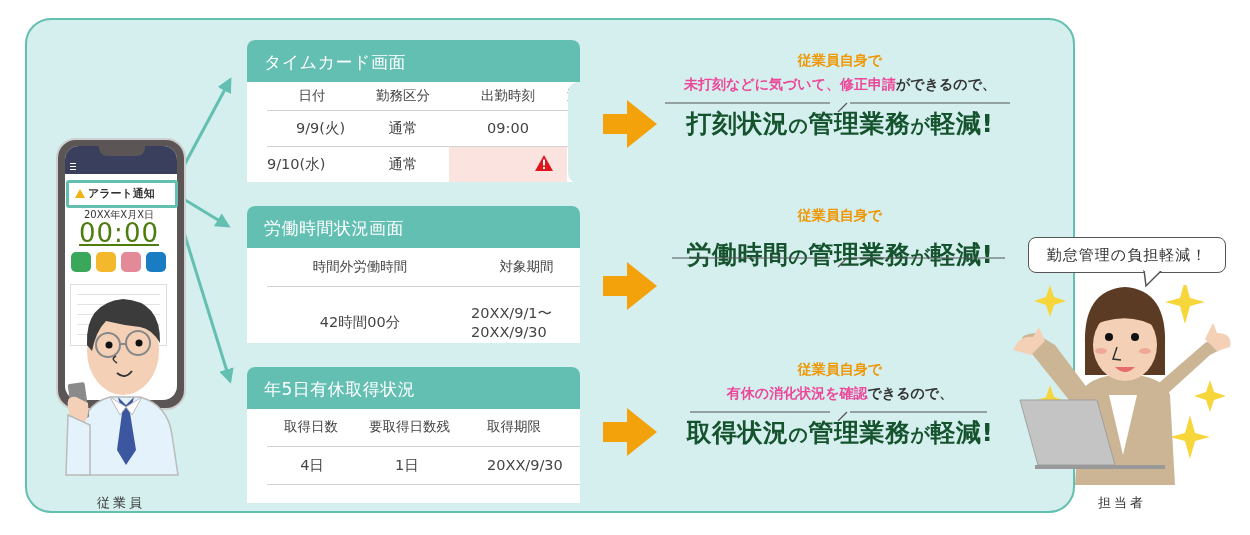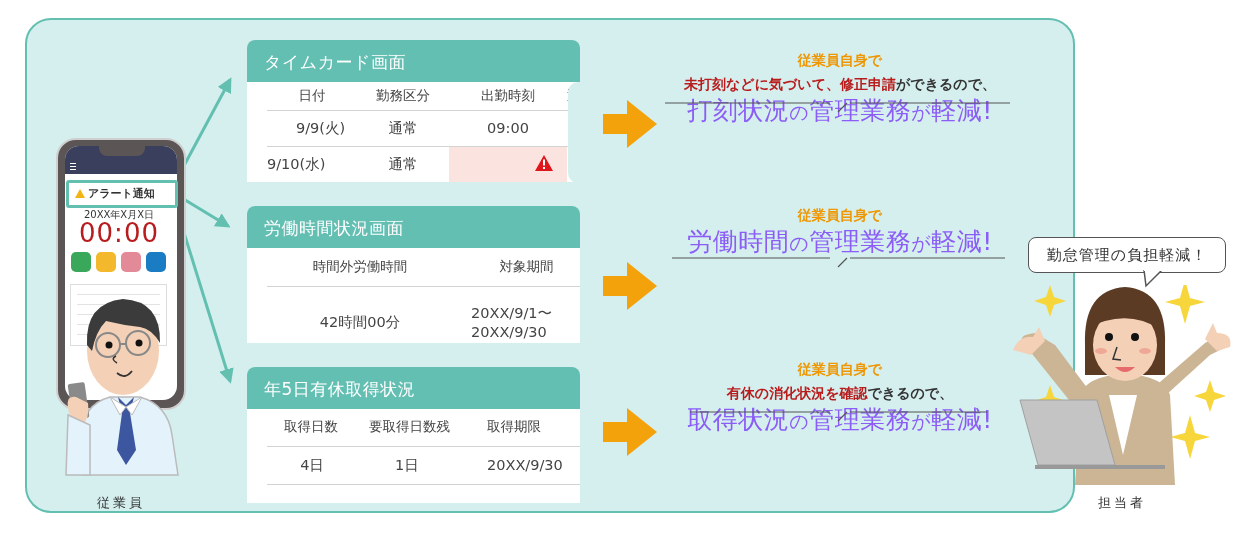--- a/index.html
+++ b/index.html
@@ -25,32 +25,32 @@
   
   .phone { position: absolute; left: 56px; top: 138px; width: 126px; height: 268px; background: #5b5555; border-radius: 20px; border: 2px solid #cfcfcf; }
   .phone-screen { position: absolute; left: 7px; top: 6px; right: 7px; bottom: 8px; background: #fff; border-radius: 14px; overflow: hidden; }
   .phone-top { height: 28px; background: #3a3f5d; position: relative; }
   .notch { position: absolute; left: 34px; top: 0; width: 46px; height: 10px; background: #5b5555; border-radius: 0 0 8px 8px; }
   .menu-ic { position:absolute; left:5px; top:17px; width:6px; height:5px; border-top:1px solid #fff; border-bottom:1px solid #fff; }
   .menu-ic::after { content:""; position:absolute; left:0; top:1.5px; width:6px; height:1px; background:#fff; }
   .alert-box { position: absolute; left: 66px; top: 180px; width: 106px; height: 22px; border: 3px solid #63c0b1; border-radius: 3px; background: #fff; font-size: 11px; font-weight: bold; color: #333; line-height: 22px; box-sizing: content-box; }
   .alert-tri { display:inline-block; width:0; height:0; border-left:5px solid transparent; border-right:5px solid transparent; border-bottom:9px solid #f2b412; margin: 0 3px 0 6px; vertical-align: -1px; }
   .ph-date { position:absolute; left:56px; top:208px; width:126px; text-align:center; font-size:10px; color:#333; }
-  .ph-time { position:absolute; left:56px; top:218px; width:126px; text-align:center; font-size:26px; color:#b91c1c; letter-spacing: 1px; }
+  .ph-time { position:absolute; left:56px; top:218px; width:126px; text-align:center; font-size:26px; color:#4d7c0f; letter-spacing: 1px; text-decoration: underline; }
   .sq { position:absolute; top:252px; width:20px; height:20px; border-radius:5px; }
   .ph-doc { position:absolute; left:70px; top:284px; width:95px; height:60px; border:1px solid #ddd; background:#fff; }
   .ph-doc i { display:block; height:1px; background:#e3e3e3; margin: 9px 6px 0 6px; }
 
   
   .o-arrow { position: absolute; }
   .msg { position: absolute; left: 640px; width: 400px; text-align: center; }
   .msg .l1 { font-size: 14px; font-weight: bold; color: #ef9600; }
   .msg .l2 { font-size: 14px; font-weight: bold; margin-top: 6px; color: #333; }
-  .msg .l2 .hl { color: #b91c1c; }
-  .msg .big { font-size: 25px; font-weight: normal; color: #8b5cf6; letter-spacing: 0.5px; }
+  .msg .l2 .hl { color: #ec4899; }
+  .msg .big { font-size: 25px; font-weight: bold; color: #14532d; letter-spacing: 0.5px; margin-top: 13px; }
   .msg .big .small { font-size: 19px; }
 
   .label { position:absolute; font-size: 13px; letter-spacing: 3px; color: #333; }
   .bubble { position:absolute; left:1028px; top:237px; width:196px; height:34px; border:1.5px solid #555; border-radius:8px; background:#fff; font-size:15px; text-align:center; line-height:34px; color:#333; letter-spacing:1px; }
 </style>
 </head>
 <body>
 
 <div class="panel"></div>
 

